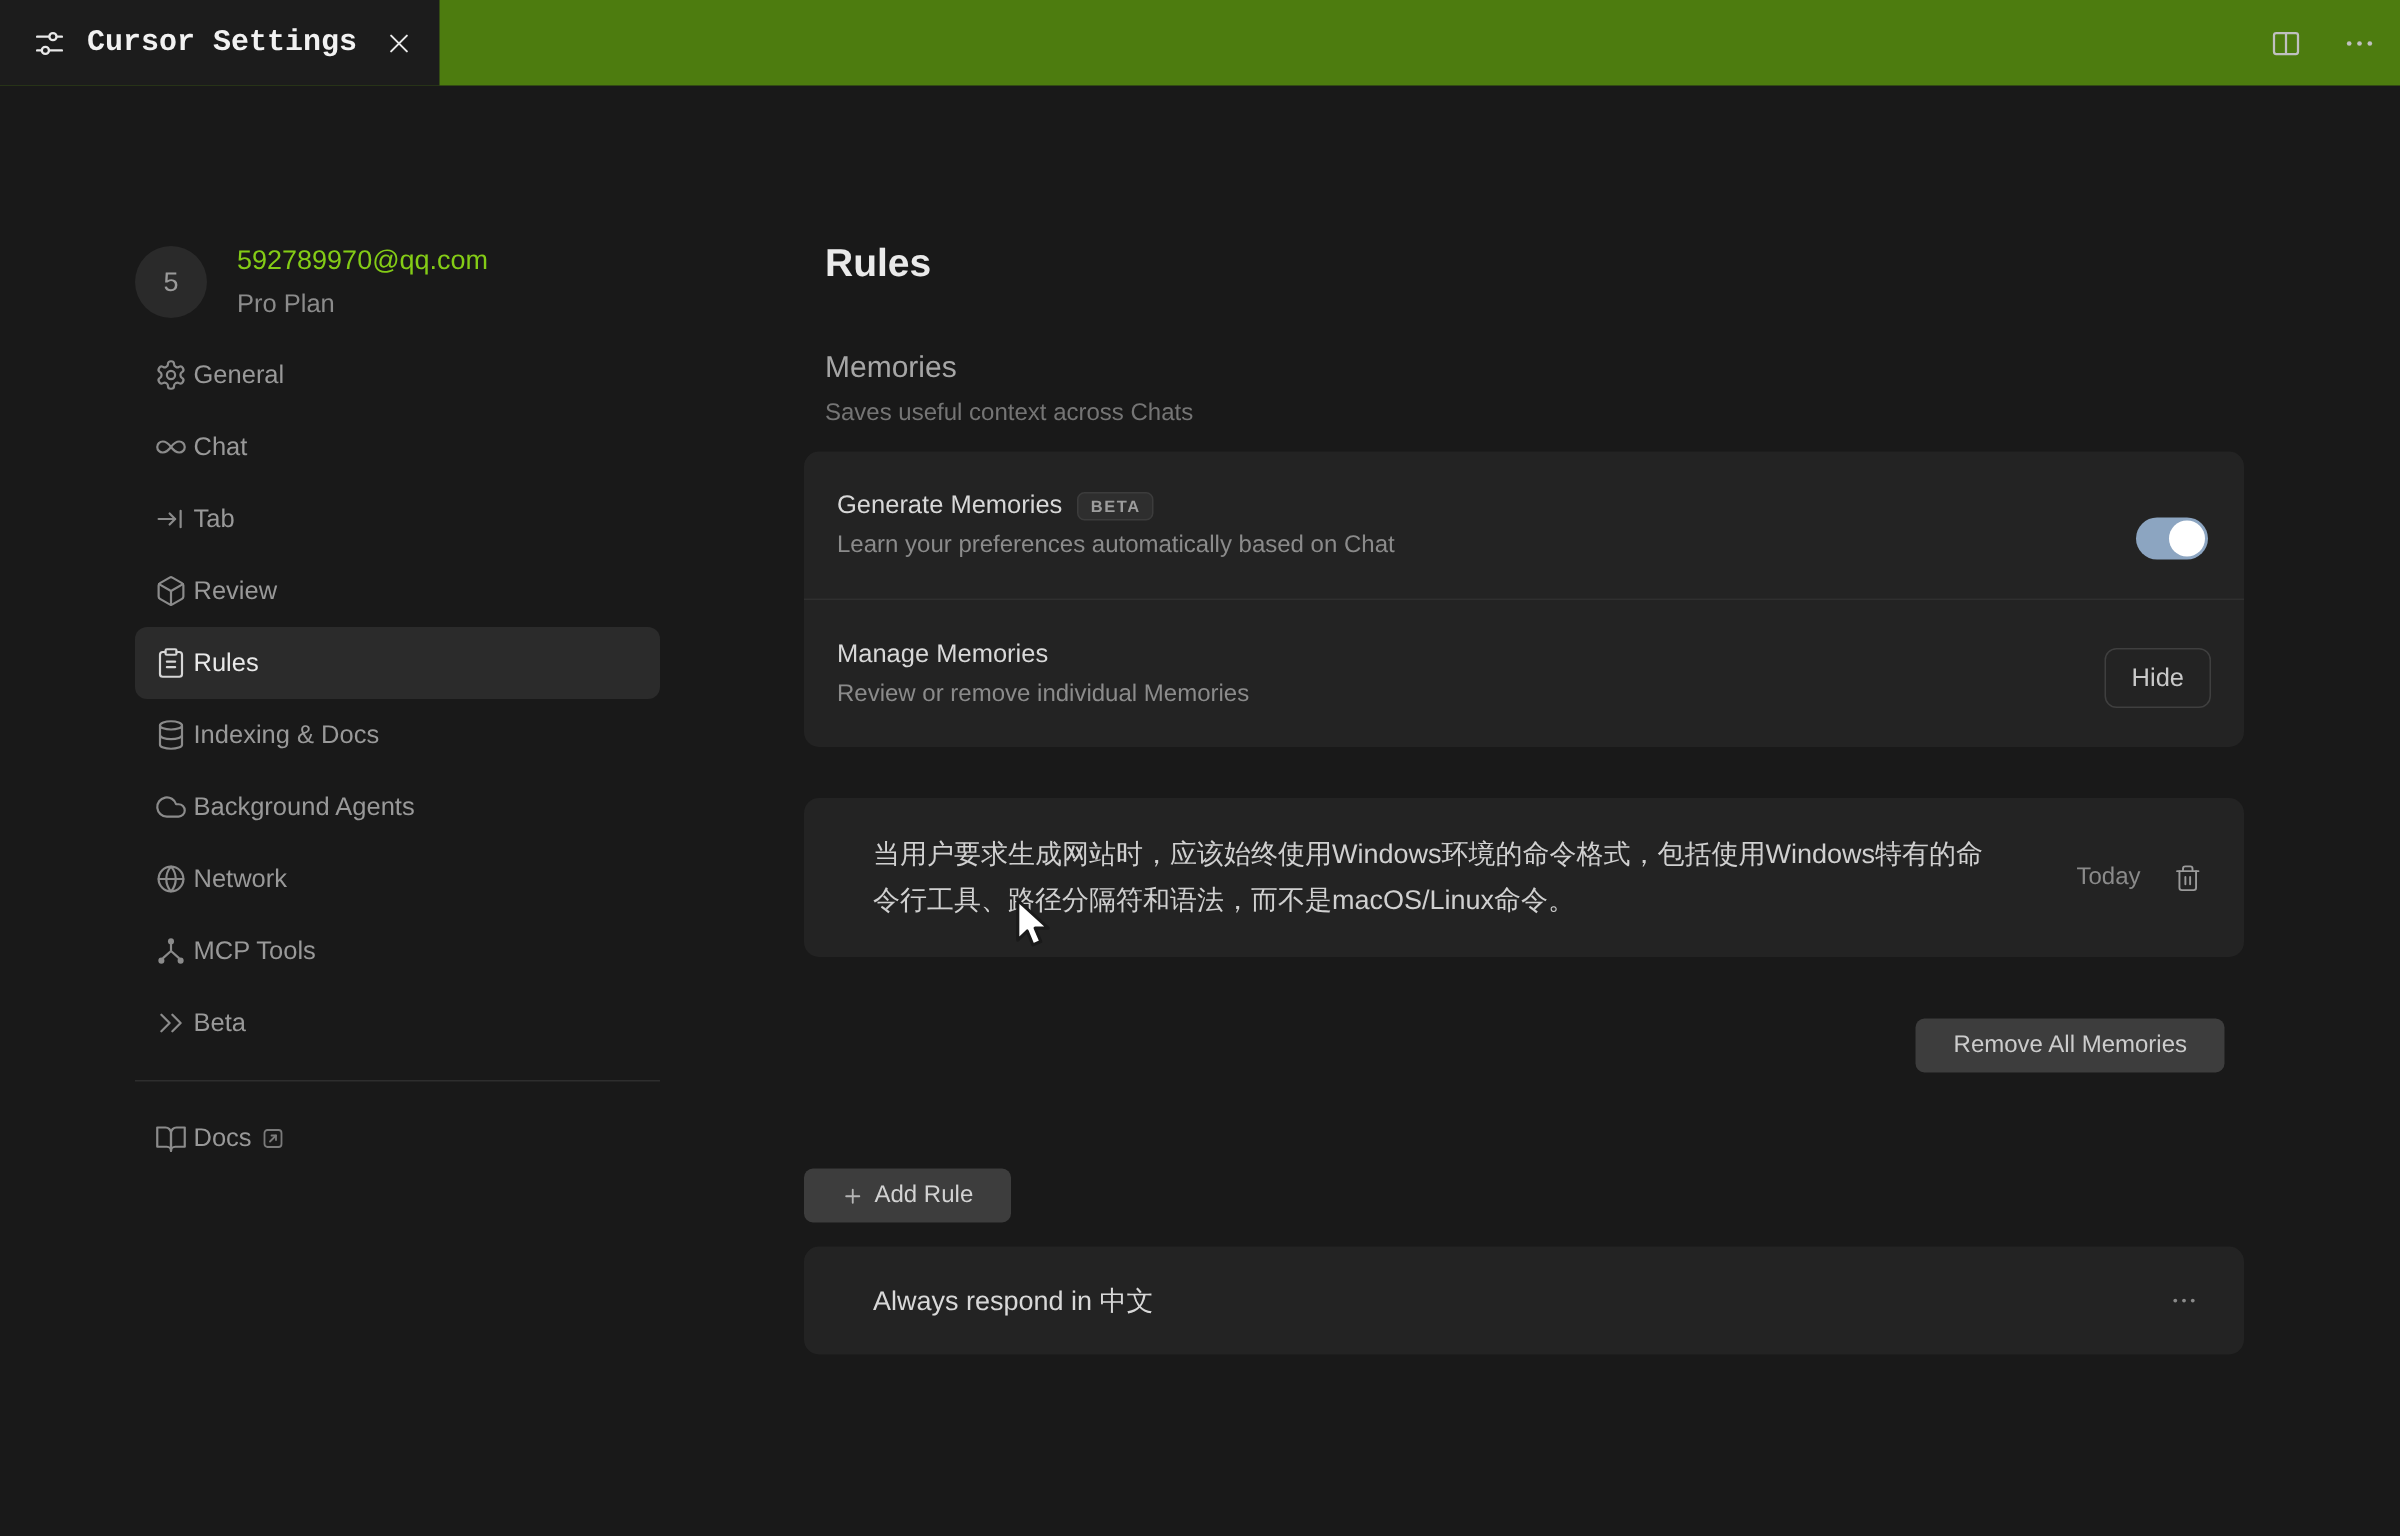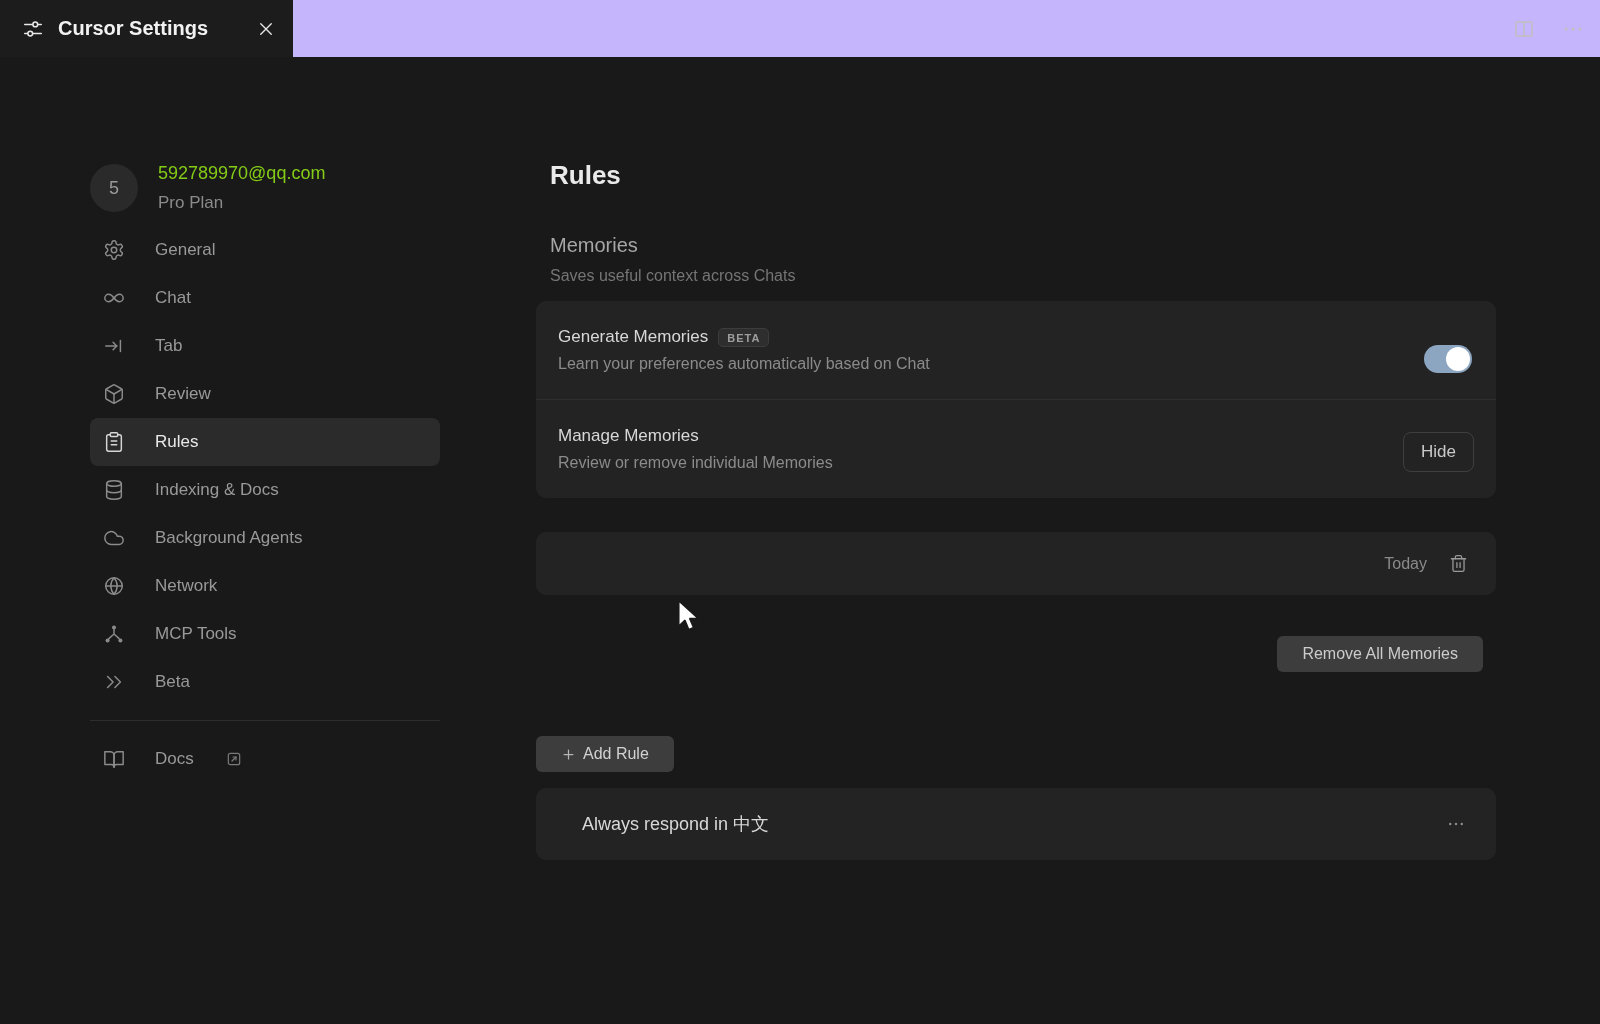--- a/index.html
+++ b/index.html
@@ -7,21 +7,21 @@
   body {
     background:#191919;
     font-family:"Liberation Sans", sans-serif;
     color:#cfcfcf;
     overflow:hidden;
     position:relative;
   }
   svg { display:block; }
 
   
-  .tabbar { height:57px; background:#c4b5fd; position:relative; }
+  .tabbar { height:57px; background:#4d7c0f; position:relative;font-family:Liberation Mono, monospace; }
   .tab {
     position:absolute; left:0; top:0; width:293px; height:57px;
     background:#1c1c1c; display:flex; align-items:center; gap:14px;
     padding:0 18px 0 22px; cursor:pointer;
   }
   .tab-title { font-size:20px; font-weight:700; color:#f2f2f2; white-space:nowrap; }
   .tab-icon { color:#e8e8e8; }
   .tab-close { margin-left:auto; color:#e8e8e8; display:flex; }
   .tabbar-right {
     position:absolute; right:16px; top:0; height:57px;
@@ -37,21 +37,21 @@
   .avatar {
     width:48px; height:48px; border-radius:50%; background:#2a2a2a;
     color:#9a9a9a; font-size:18px; display:flex; align-items:center; justify-content:center;
     flex:none;
   }
   .account-email { font-size:18px; color:#84cc16; line-height:26px; }
   .account-plan { font-size:17px; color:#8b8b8b; line-height:26px; margin-top:4px; }
 
   .nav { width:350px; margin-top:10px; }
   .nav-item {
-    display:flex; align-items:center; gap:30px; height:48px;
+    display:flex; align-items:center; gap:4px; height:48px;
     padding:0 13px; border-radius:8px; color:#999999; font-size:17px; cursor:pointer;
   }
   .nav-item .ni { color:#8b8b8b; flex:none; }
   .nav-item.selected { background:#2b2b2b; color:#e9e9e9; }
   .nav-item.selected .ni { color:#d6d6d6; }
   .nav-divider { border:none; border-top:1px solid #2e2e2e; margin:14px 0; width:350px; }
   .docs-ext { color:#7a7a7a; margin-left:2px; }
 
   
   .main { margin-left:76px; width:960px; padding-top:103px; }
@@ -318,20 +318,21 @@
           <div class="row-title">
             <span>Manage Memories</span>
           </div>
           <div class="row-sub">Review or remove individual Memories</div>
         </div>
         <button class="btn-outline">Hide</button>
       </div>
     </div>
 
     <div class="card memory-card">
+      <div class="memory-text">当用户要求生成网站时，应该始终使用Windows环境的命令格式，包括使用Windows特有的命令行工具、路径分隔符和语法，而不是macOS/Linux命令。</div>
       <div class="memory-meta">
         <span class="memory-date">Today</span>
         <span class="trash">
           <svg width="19" height="19" viewBox="0 0 24 24" fill="none" stroke="currentColor" stroke-width="1.6" stroke-linecap="round" stroke-linejoin="round">
             <path d="M3 6h18"></path>
             <path d="M19 6v14a2 2 0 0 1-2 2H7a2 2 0 0 1-2-2V6"></path>
             <path d="M8 6V4a2 2 0 0 1 2-2h4a2 2 0 0 1 2 2v2"></path>
             <path d="M10 11v6M14 11v6"></path>
           </svg>
         </span>

